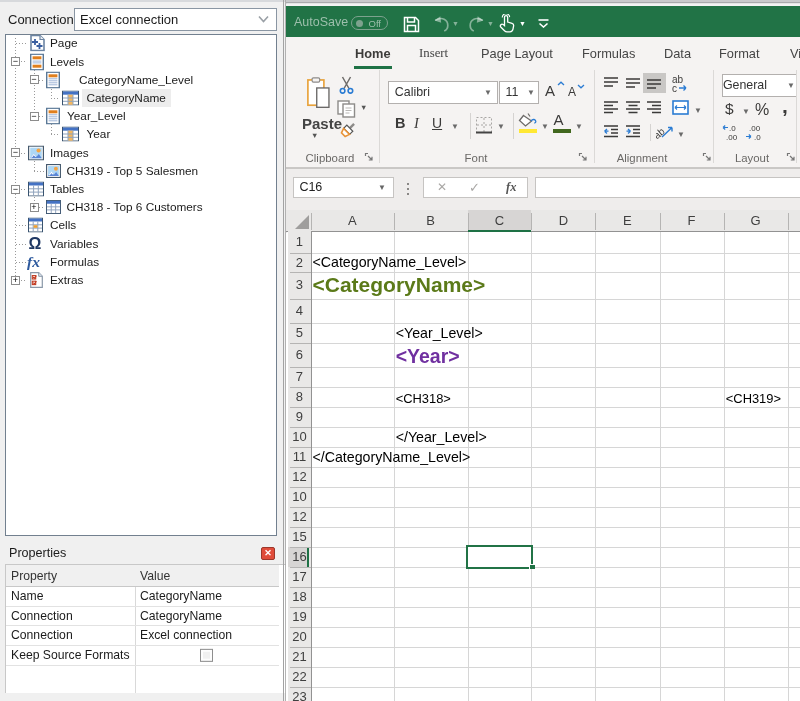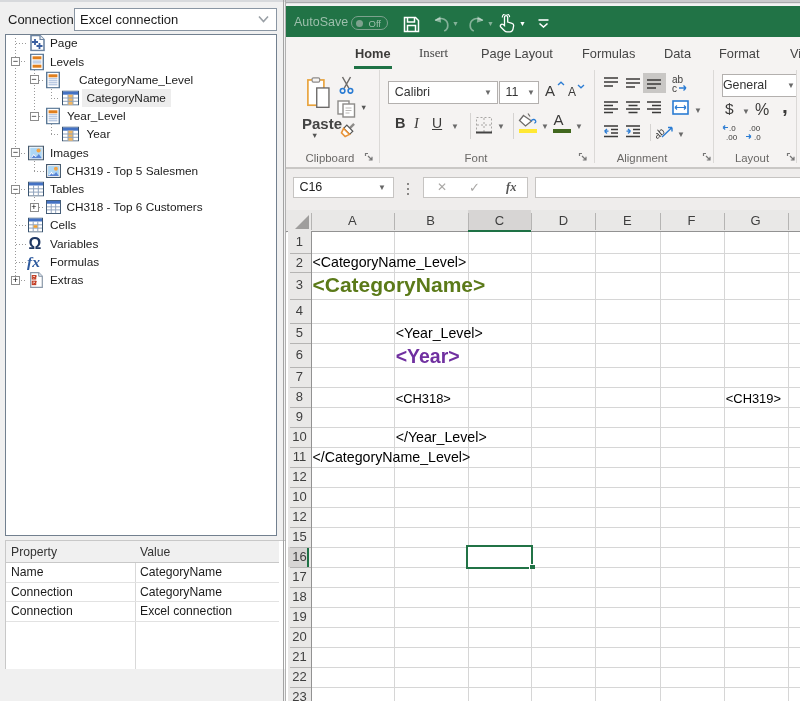--- a/index.html
+++ b/index.html
@@ -11,21 +11,21 @@
 .trow{position:absolute;height:18px;font-size:11.8px;color:#1b1b1b;white-space:nowrap;text-decoration:underline;}
 .tlabel{position:absolute;top:50%;transform:translateY(-50%);}
 .ticon{position:absolute;top:50%;transform:translateY(-50%);}
 .ebox{position:absolute;width:9px;height:9px;background:#fff;border:1px solid #8c8c8c;line-height:7px;font-size:9px;text-align:center;color:#000;}
 .dotv{position:absolute;width:1px;background-image:repeating-linear-gradient(to bottom,#9a9a9a 0 1px,transparent 1px 3px);}
 .doth{position:absolute;height:1px;background-image:repeating-linear-gradient(to right,#9a9a9a 0 1px,transparent 1px 3px);}
 #seltree{position:absolute;left:82px;top:89px;width:89px;height:18px;background:#ededed;}
 
 #propttl{position:absolute;left:9px;top:546px;font-size:12.6px;color:#1b1b1b;}
 #closebtn{position:absolute;left:261px;top:547px;width:14px;height:13px;background:#e04c3a;border:1px solid #9c372b;border-radius:2px;color:#fff;font-size:9px;line-height:11px;text-align:center;font-weight:bold;}
-#proptbl{position:absolute;left:5px;top:540px;width:308px;height:129px;background:#fff;border:1px solid #c8c8c8;border-bottom:none;}
+#proptbl{position:absolute;left:5px;top:564px;width:308px;height:129px;background:#fff;border:1px solid #c8c8c8;border-bottom:none;}
 .prow{position:absolute;left:0;width:273px;border-bottom:1px solid #e2e2e2;font-size:12.2px;color:#1b1b1b;}
 .pkey{position:absolute;left:5px;top:50%;transform:translateY(-50%);}
 .pval{position:absolute;left:134px;top:50%;transform:translateY(-50%);}
 #propsep{position:absolute;left:129px;top:0;width:1px;height:128px;background:#d9d9d9;}
 
 #connlbl{position:absolute;left:8px;top:12px;font-size:13px;color:#1b1b1b;}
 #conndd{position:absolute;left:74px;top:8px;width:203px;height:23px;background:#fff;border:1px solid #8a96a3;font-size:13px;color:#1b1b1b;line-height:21px;padding-left:5px;}
 #xborder{position:absolute;left:283.2px;top:0;width:1px;height:701px;background:#a2a2a2;box-shadow:2.2px 0 0 #a2a2a2;}
 #topstrip{position:absolute;left:286px;top:0;width:514px;height:2.2px;background:#c9cacc;box-shadow:0 1.3px 0 #a9abad, 0 4px 0 #f3f3f3;}
 #titlebar{position:absolute;left:286px;top:6.3px;width:514px;height:30.7px;background:#217346;}
@@ -213,20 +213,24 @@
         <span class="pkey">Name</span>
         <span class="pval">CategoryName</span>
       </div>
   <div class="prow" style="top:41.5px;height:19.5px;">
         <span class="pkey">Connection</span>
         <span class="pval">CategoryName</span>
       </div>
   <div class="prow" style="top:61px;height:19.5px;">
         <span class="pkey">Connection</span>
         <span class="pval">Excel connection</span>
+      </div>
+  <div class="prow" style="top:80.5px;height:20px;">
+        <span class="pkey">Keep Source Formats</span>
+        <span class="pval" style="left:194px;"><span style="display:inline-block;width:13px;height:13px;border:1px solid #8e8e8e;background:#f0f0f0;box-shadow:inset 0 0 0 2px #fdfdfd;vertical-align:middle;"></span></span>
       </div>
 </div>
 
 <div id="xborder"></div>
 <div id="topstrip"></div>
 <div id="titlebar"></div>
 <div id="tabrow"></div>
 <div id="ribbon"></div>
 <div id="fbar"></div>
 <div id="colhdr"></div>

